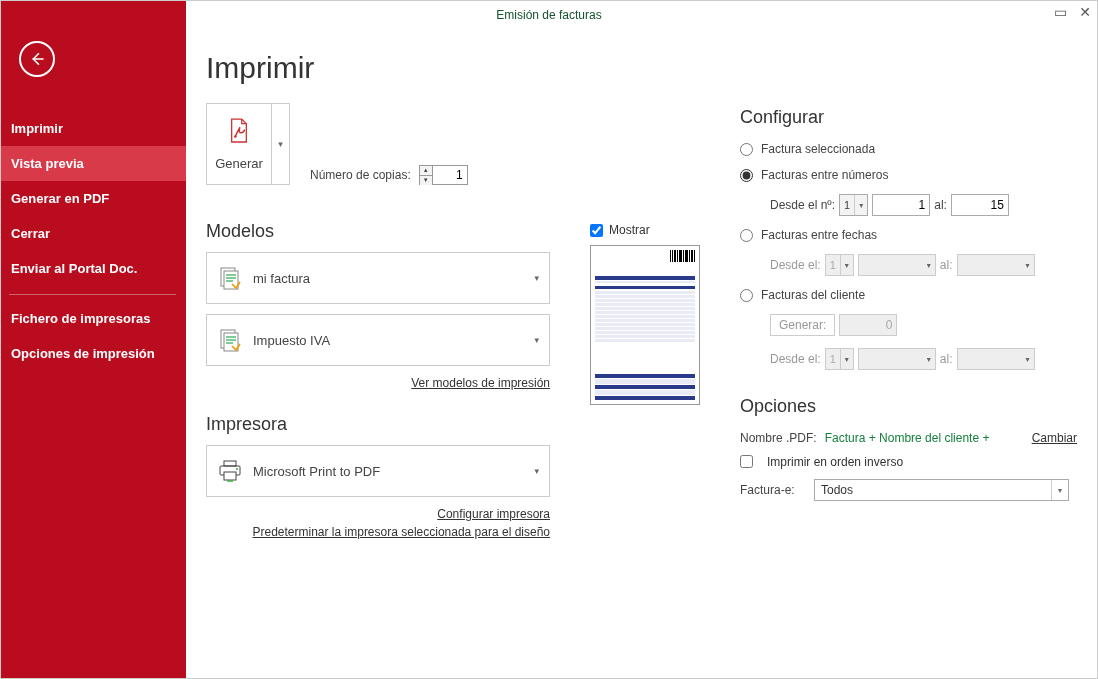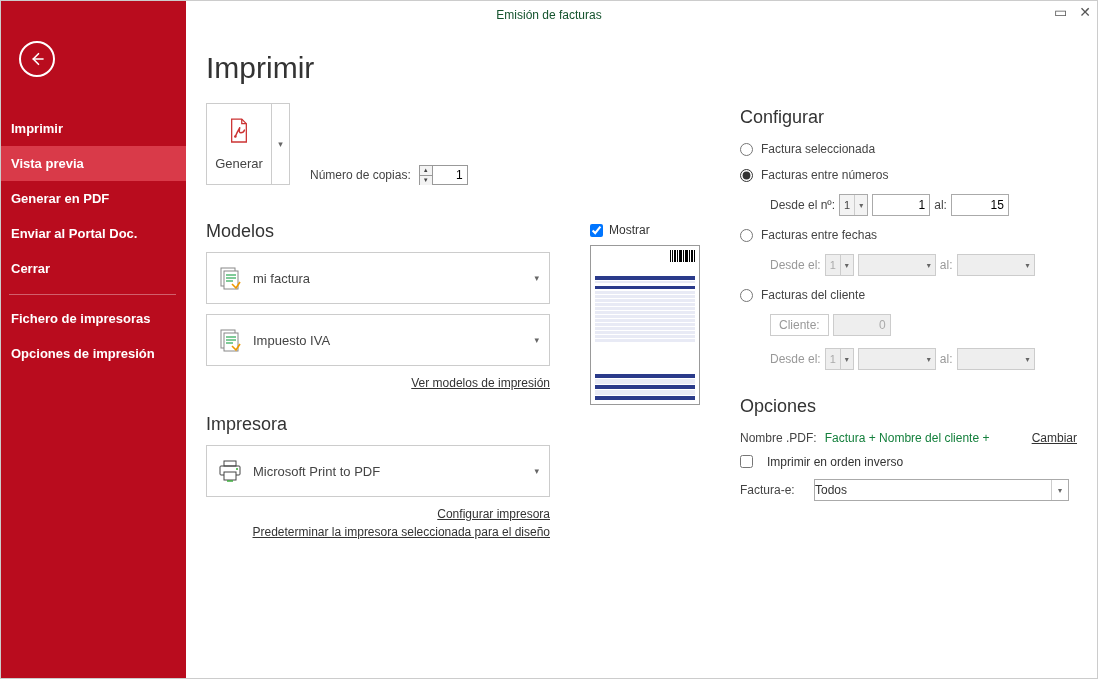--- a/index.html
+++ b/index.html
@@ -87,21 +87,21 @@
 .date-sel { width: 78px; }
 .cliente-lbl { border:1px solid #ccc; padding:3px 8px; font-size:12px; background:#fff;}
 
 .options-col { margin-top: 26px;}
 .opt-row { display:flex; align-items:center; gap:8px; font-size:12px; margin-bottom:10px;}
 .opt-row .lbl { color:#444; }
 .opt-row .val { color:#15803d;}
 .opt-row .chg { margin-left:auto; }
 .ck-row { display:flex; align-items:flex-start; gap:14px; font-size:12px; margin-bottom:10px;}
 .ck-row input { width:13px; height:13px;}
-.fac-sel { border:1px solid #aaa; height:22px; width: 255px; display:flex; align-items:center; padding-left:0; font-size:12px; background:#fff;}
+.fac-sel { border:1px solid #aaa; height:22px; width: 255px; display:flex; align-items:center; padding-left:6px; font-size:12px; background:#fff;}
 .fac-sel .c { margin-left:auto; font-size:8px; padding:0 6px; color:#666; cursor:pointer; border-left:1px solid #ccc; height:100%; display:flex; align-items:center;}
 
 
 .printer-ic svg{ width:24px; height:22px;}
 .doc-ic svg { width:24px; height:24px;}
 .pdf-ic svg { width:22px; height:26px;}
 
 </style>
 </head>
 <body>
@@ -117,22 +117,22 @@
 <div class="sidebar">
   <div class="back-btn">
     <svg width="18" height="18" viewBox="0 0 24 24" fill="none" stroke-width="2.2" stroke-linecap="round" stroke-linejoin="round">
         <polyline points="14 5 7 12 14 19"></polyline>
         <line x1="7" y1="12" x2="20" y2="12"></line>
       </svg>
   </div>
   <div class="side-item">Imprimir</div>
   <div class="side-item active">Vista previa</div>
   <div class="side-item">Generar en PDF</div>
+  <div class="side-item">Cerrar</div>
   <div class="side-item">Enviar al Portal Doc.</div>
-  <div class="side-item">Cerrar</div>
   <div class="side-sep"></div>
   <div class="side-item">Fichero de impresoras</div>
   <div class="side-item">Opciones de impresión</div>
 </div>
 
 <div class="main">
   <h1 class="page-title">Imprimir</h1>
 
   <div class="top-row">
     <div class="split-btn">
@@ -303,21 +303,21 @@
           <div class="wide-sel dis date-sel">
               <span class="c">▾</span>
             </div>
         </div>
 
         <label class="radio-row">
           <input type="radio" name="intv" style="">
           <span>Facturas del cliente</span>
         </label>
         <div class="sub dim">
-          <span class="cliente-lbl">Cliente:</span>
+          <span class="cliente-lbl">Generar:</span>
           <input class="num-input dis" type="text" value="0" style="">
         </div>
         <div class="sub dim">
           <span>Desde el:</span>
           <div class="mini-sel dis">
               <span class="v">1</span>
               <span class="c">▾</span>
             </div>
           <div class="wide-sel dis date-sel">
               <span class="c">▾</span>

